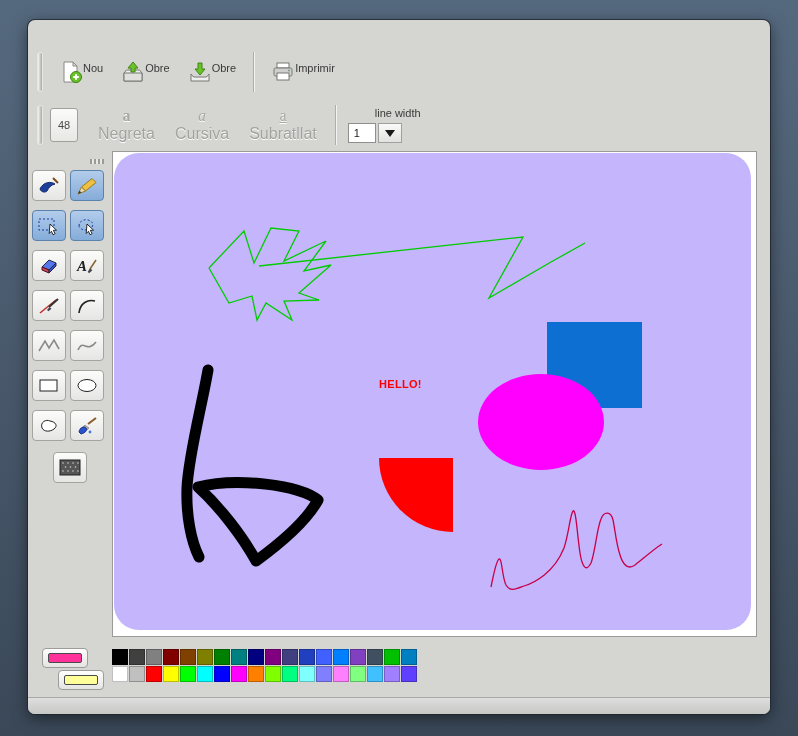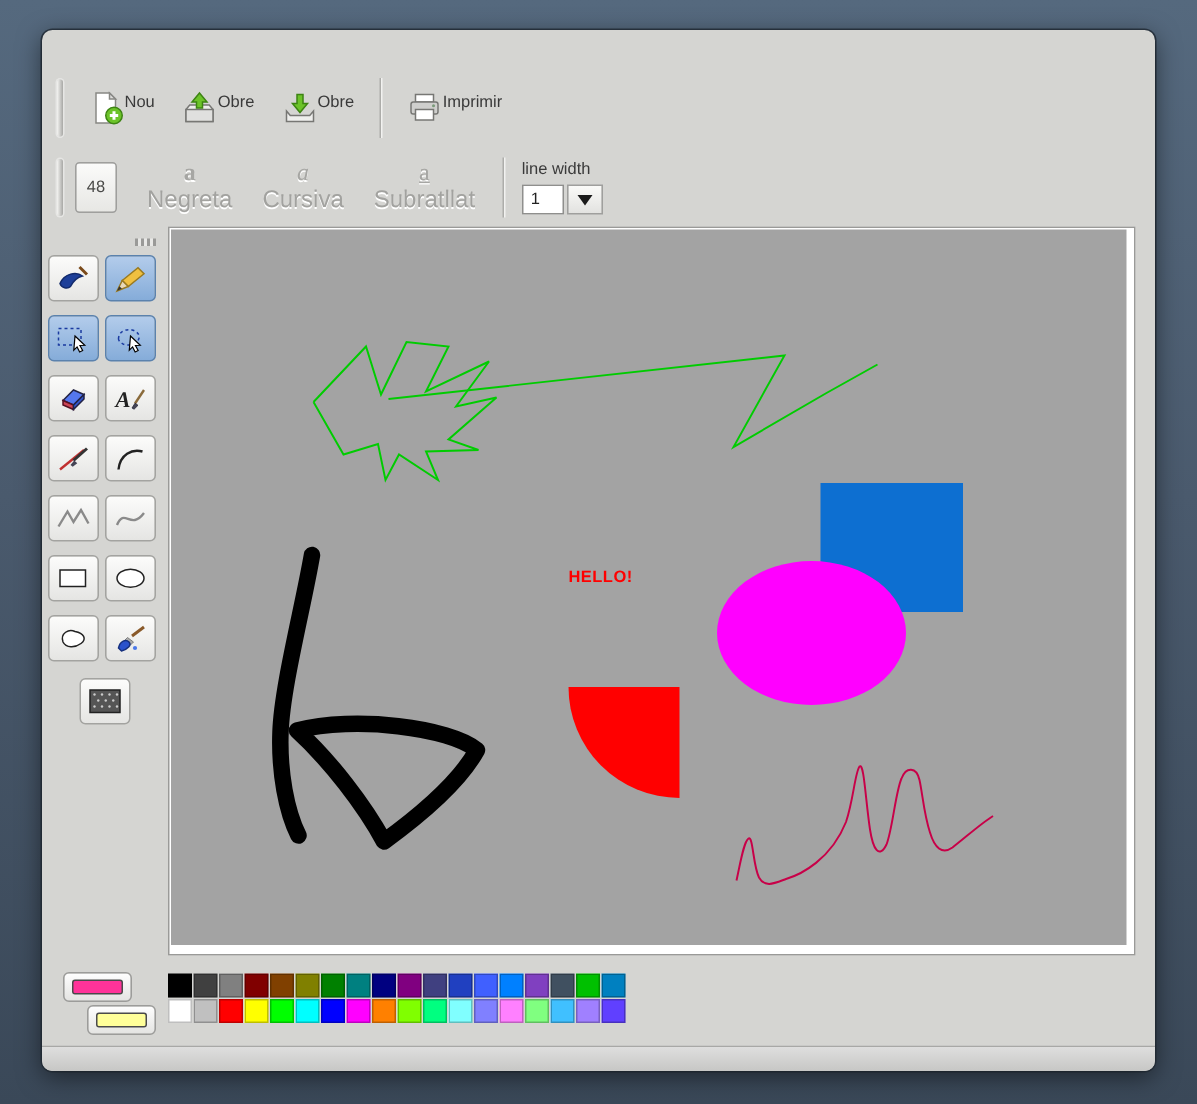--- a/index.html
+++ b/index.html
@@ -36,21 +36,21 @@
     font-size:11px;color:#8d8d8b;border-right:1px solid #bdbdbb;}
   .font-size{width:26px;display:flex;align-items:center;justify-content:center;font-size:11px;color:#4a4a48;}
   .fmt-btn{display:flex;flex-direction:column;align-items:center;padding:2px 10px;}
   .fmt-glyph{height:18px;line-height:18px;font-size:16px;color:#a6a6a3;text-shadow:0 1px 0 #fff;
     font-family:"Liberation Serif",serif;}
   .fmt-glyph.bold{font-weight:bold;}
   .fmt-glyph.italic{font-style:italic;}
   .fmt-glyph.underline{text-decoration:underline;}
   .fmt-label{font-size:16px;color:#a2a29f;text-shadow:0 1px 0 #fff;}
   .lw{display:flex;flex-direction:column;margin-left:4px;}
-  .lw-label{font-size:11px;color:#3a3a3a;margin-bottom:4px;}
+  .lw-label{font-size:11px;color:#3a3a3a;margin-bottom:4px;margin-left:27px;}
   .lw-controls{display:flex;align-items:center;}
   .lw-input{width:28px;height:20px;background:#fff;border:1px solid #8f8f8d;box-sizing:border-box;
     font-size:11px;color:#222;display:flex;align-items:center;padding-left:5px;}
   .lw-btn{width:24px;height:20px;margin-left:2px;border:1px solid #9f9f9d;box-sizing:border-box;
     background:linear-gradient(#fafaf8,#e2e2e0);display:flex;align-items:center;justify-content:center;}
   .arrow-down{width:0;height:0;border-left:5px solid transparent;border-right:5px solid transparent;
     border-top:7px solid #1a1a1a;}
   
   .toolbox-grip{position:absolute;left:62px;top:139px;width:14px;height:5px;
     background:repeating-linear-gradient(90deg,#9a9a98 0 2px,#e8e8e6 2px 4px);}
@@ -270,21 +270,21 @@
             <circle cx="4" cy="12" r="0.8"></circle>
               <circle cx="9" cy="12" r="0.8"></circle>
               <circle cx="14" cy="12" r="0.8"></circle>
               <circle cx="19" cy="12" r="0.8"></circle>
           </g>
         </svg>
       </div>
     </div>
 
     <div class="canvas-frame">
-      <div class="canvas" style="background-color: #a3a3a3;">
+      <div class="canvas" style="background-color: #c4b5fd; border-radius: 25px;">
         <svg width="637" height="477" viewBox="0 0 637 477">
 
           <polyline points="95,115 130,78 140,110 157,75 185,78 170,108 212,88 190,118 217,112 185,140 205,147 170,148 178,167 152,150 143,167 138,143 115,150 95,115" fill="none" stroke-width="1.3" stroke="#00cc00"></polyline>
           <polyline points="145,113 409,84 375,145 437,109 471,90" fill="none" stroke-width="1.3" stroke="#00cc00"></polyline>
 
           <rect x="433" y="169" width="95" height="86" fill="#0d6fd1"></rect>
 
           <ellipse cx="427" cy="269" rx="63" ry="48" fill="#ff00ff"></ellipse>
 
           <path d="M339,305 L265,305 A74,74 0 0 0 339,379 Z" fill="#ff0000"></path>

